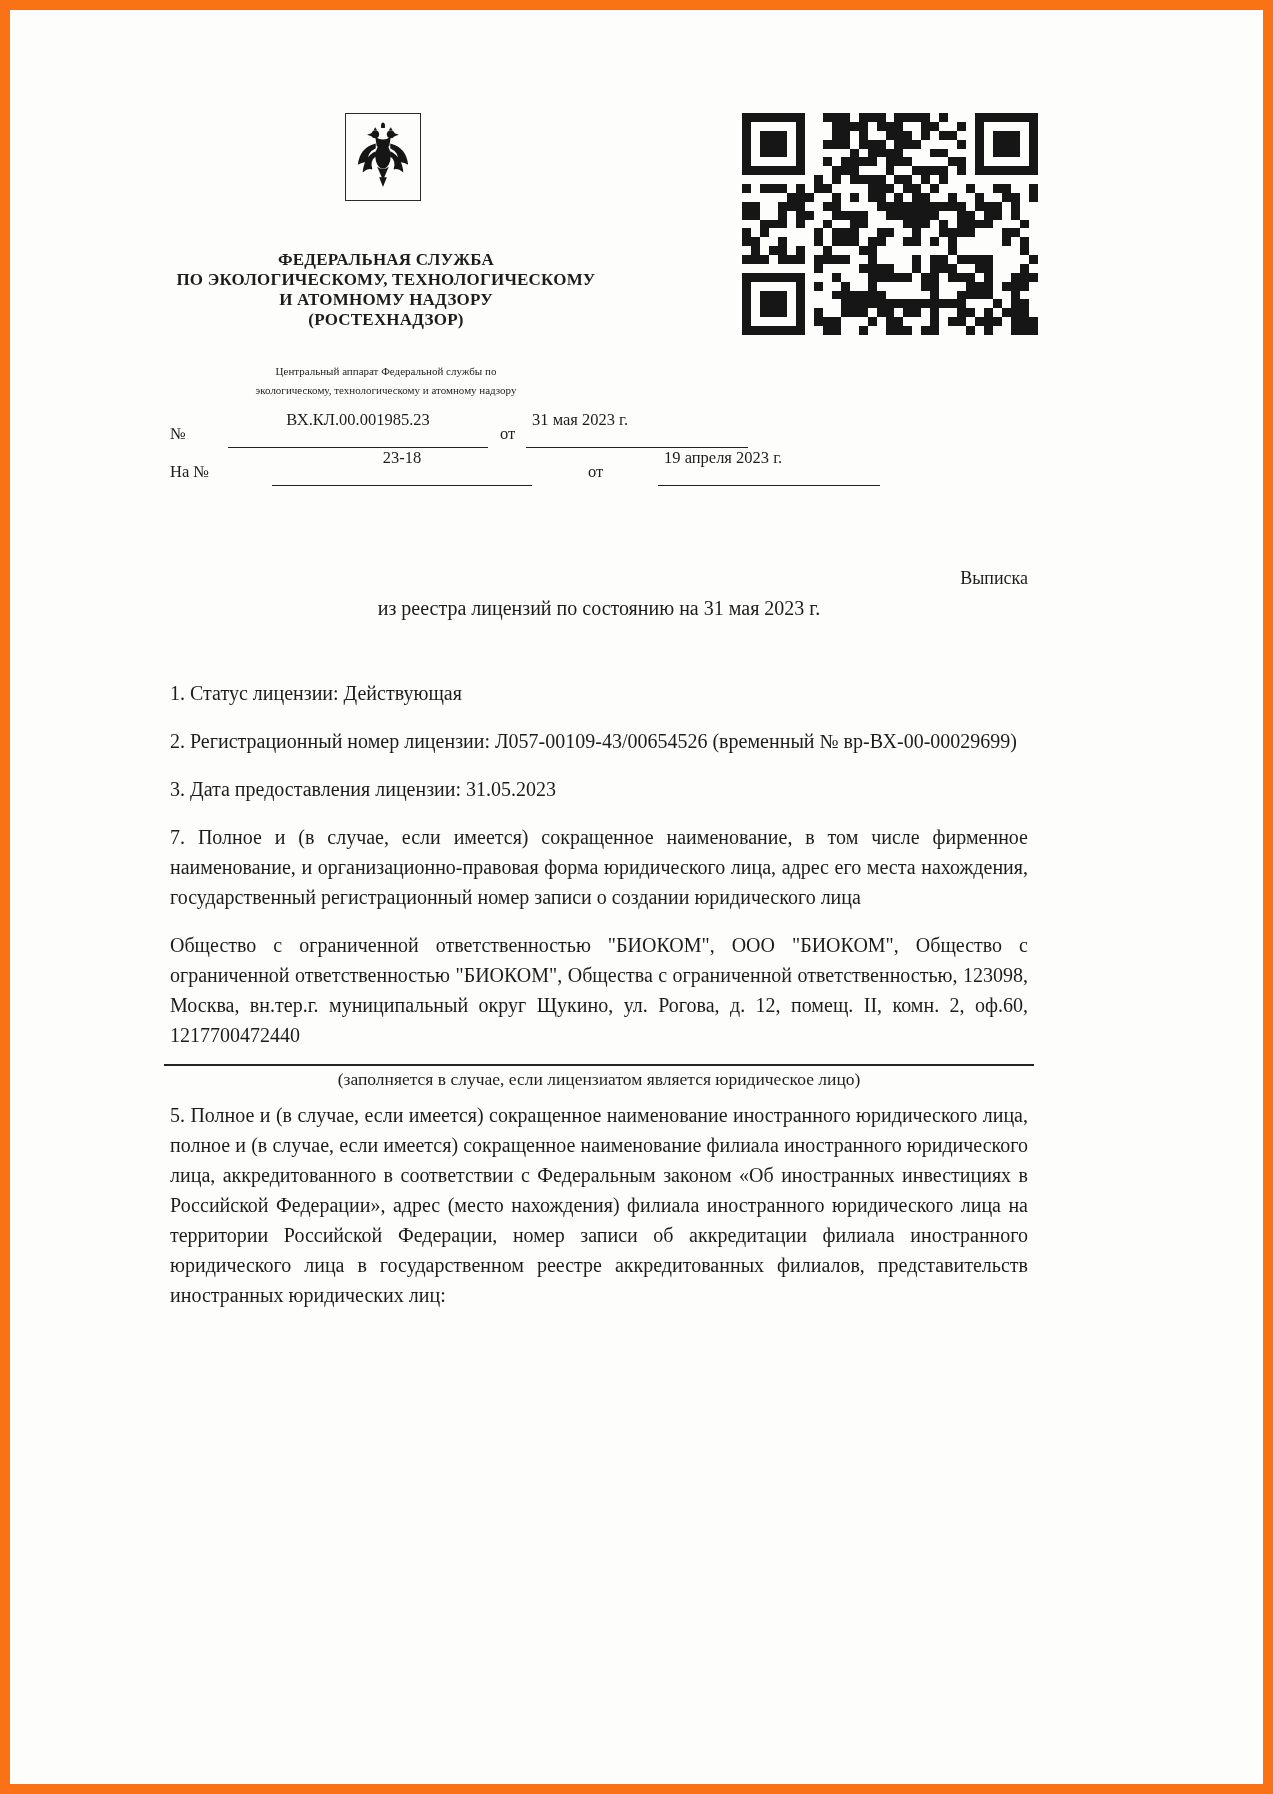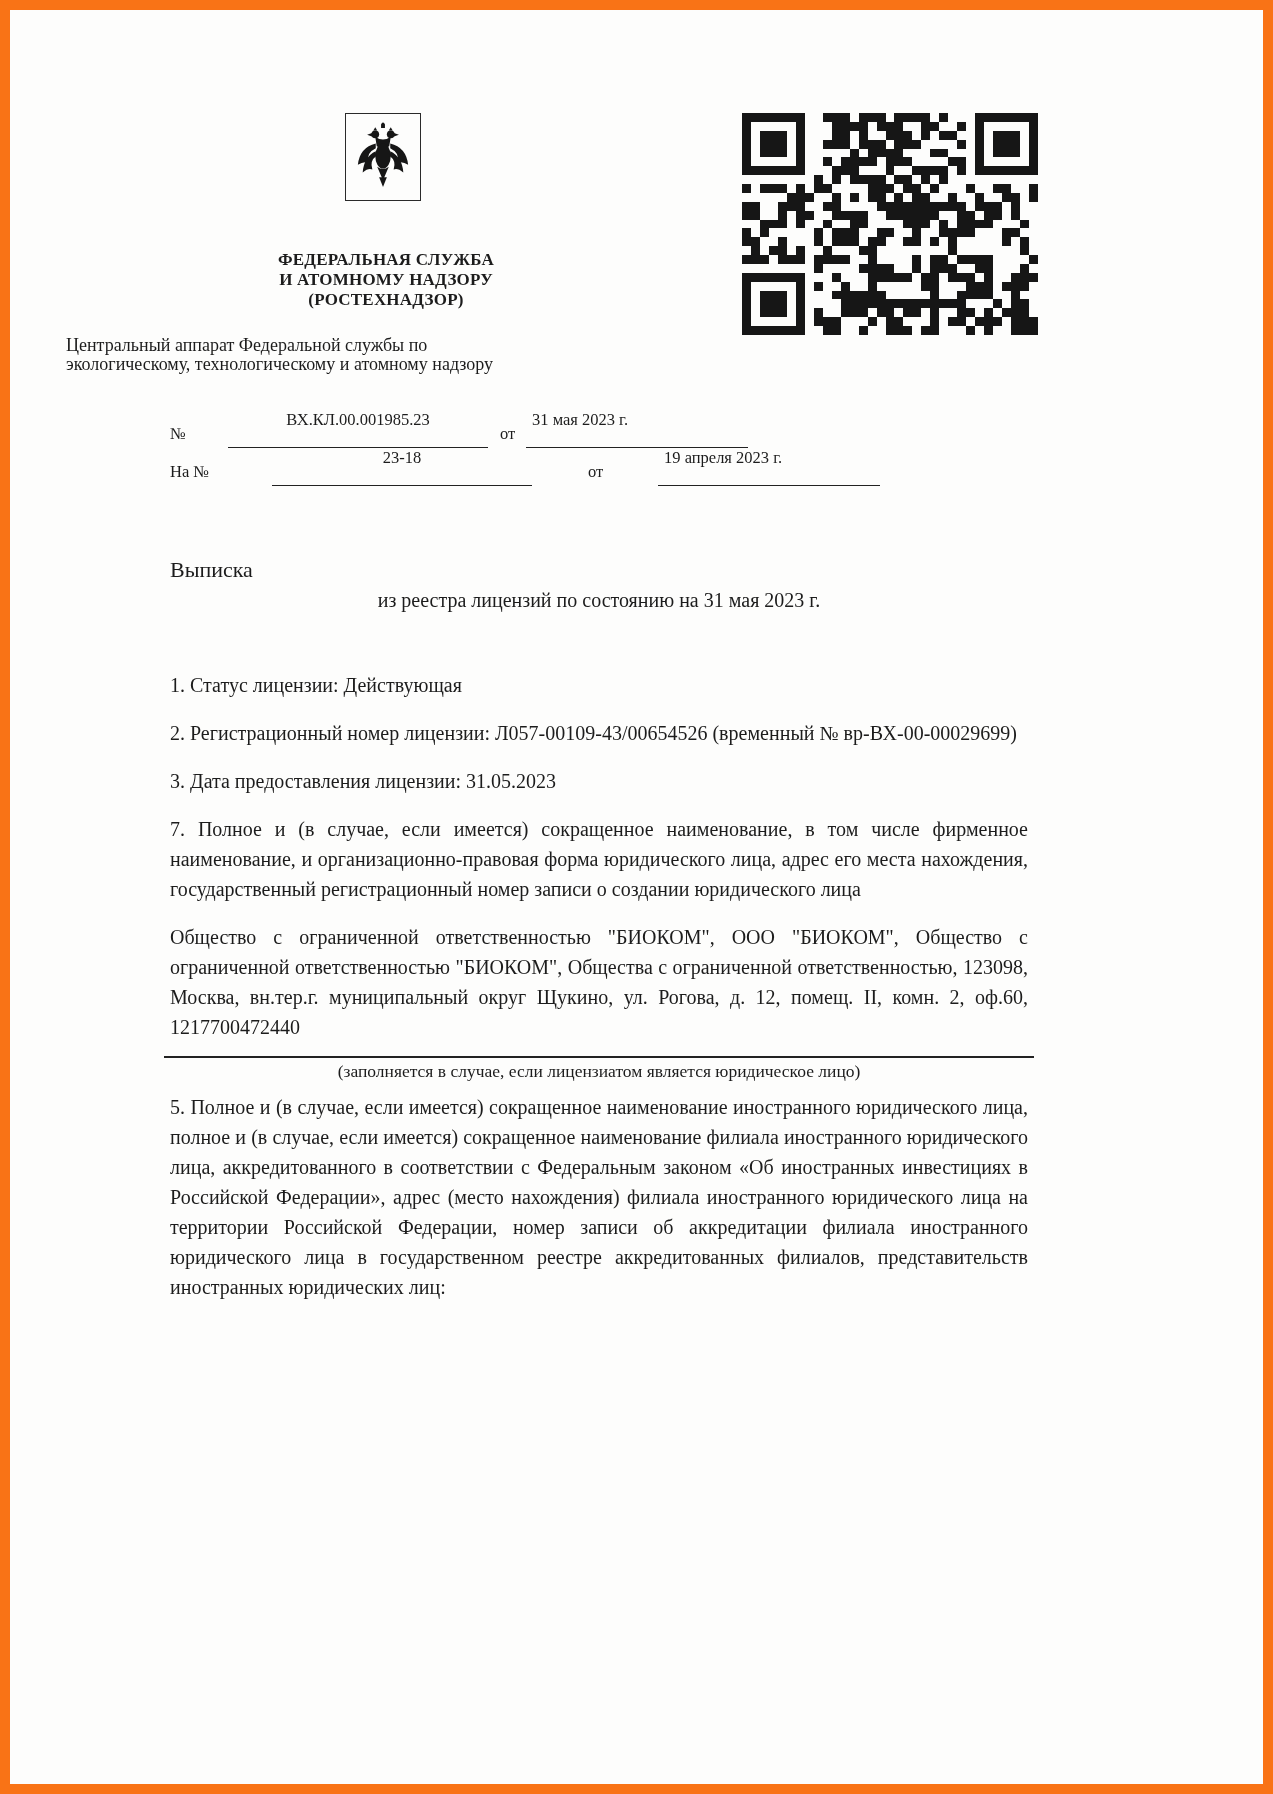--- a/index.html
+++ b/index.html
@@ -28,41 +28,41 @@
   }
   .qr span{display:block;}
   .qr span.b{background:#161616;}
   
   .agency{
     position:absolute;left:56px;top:240px;width:640px;
     text-align:center;font-weight:bold;font-size:17px;line-height:20px;
     letter-spacing:.2px;
   }
   .dept{
-    position:absolute;left:56px;top:326px;width:640px;
-    font-size:18px;line-height:19px;
+    position:absolute;left:56px;top:352px;width:640px;
+    text-align:center;font-size:11px;line-height:19px;
   }
   
   .ref-row{
     position:absolute;left:160px;display:flex;align-items:flex-end;
     font-size:16.5px;line-height:19px;
   }
   .ref-label{width:58px;padding-bottom:5px;}
   .ref-underline{
     border-bottom:1.5px solid #222;padding-bottom:18px;box-sizing:border-box;
   }
   .ref-num{width:260px;text-align:center;}
   .ref-ot{width:26px;margin-left:12px;padding-bottom:5px;}
   .ref-date{width:222px;padding-left:6px;}
   
   .content{
     position:absolute;left:160px;top:545px;width:858px;
     font-size:20px;
   }
-  .title1{text-align:left;font-size:22px;line-height:30px;margin:0 0 0;}
+  .title1{text-align:right;font-size:18px;line-height:30px;margin:8px 0 0;}
   .title2{text-align:center;font-size:20px;line-height:30px;margin:0 0 55px;}
   .para{
     margin:0 0 18px;line-height:30px;text-align:justify;
   }
   .note-rule{
     border:none;border-top:2px solid #222;
     margin:-4px -6px 2px;
   }
   .note{
     text-align:center;font-size:17.5px;line-height:22px;margin:0 0 10px;
@@ -920,20 +920,21 @@
         <span class="b"></span>
         <span></span>
         <span></span>
         <span class="b"></span>
         <span class="b"></span>
         <span class="b"></span>
       </div>
 
     <div class="agency">
       <div>ФЕДЕРАЛЬНАЯ СЛУЖБА</div>
+      <div>ПО ЭКОЛОГИЧЕСКОМУ, ТЕХНОЛОГИЧЕСКОМУ</div>
       <div>И АТОМНОМУ НАДЗОРУ</div>
       <div>(РОСТЕХНАДЗОР)</div>
     </div>
 
     <div class="dept">
       <div>Центральный аппарат Федеральной службы по</div>
       <div>экологическому, технологическому и атомному надзору</div>
     </div>
 
     <div class="ref-row" style="top:400px;">

